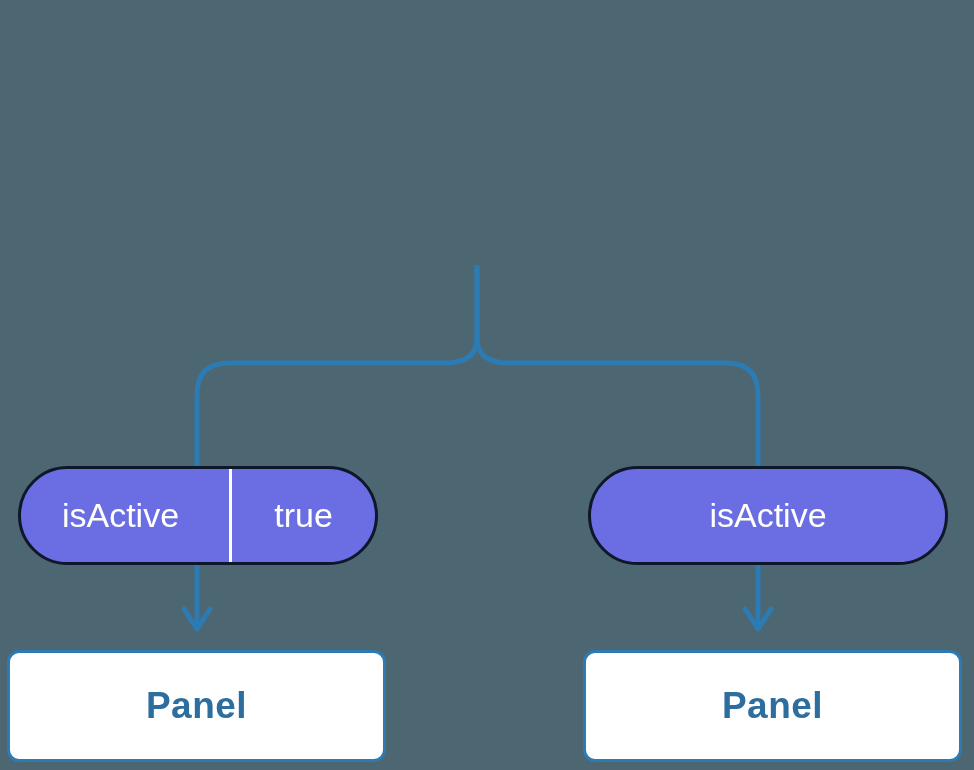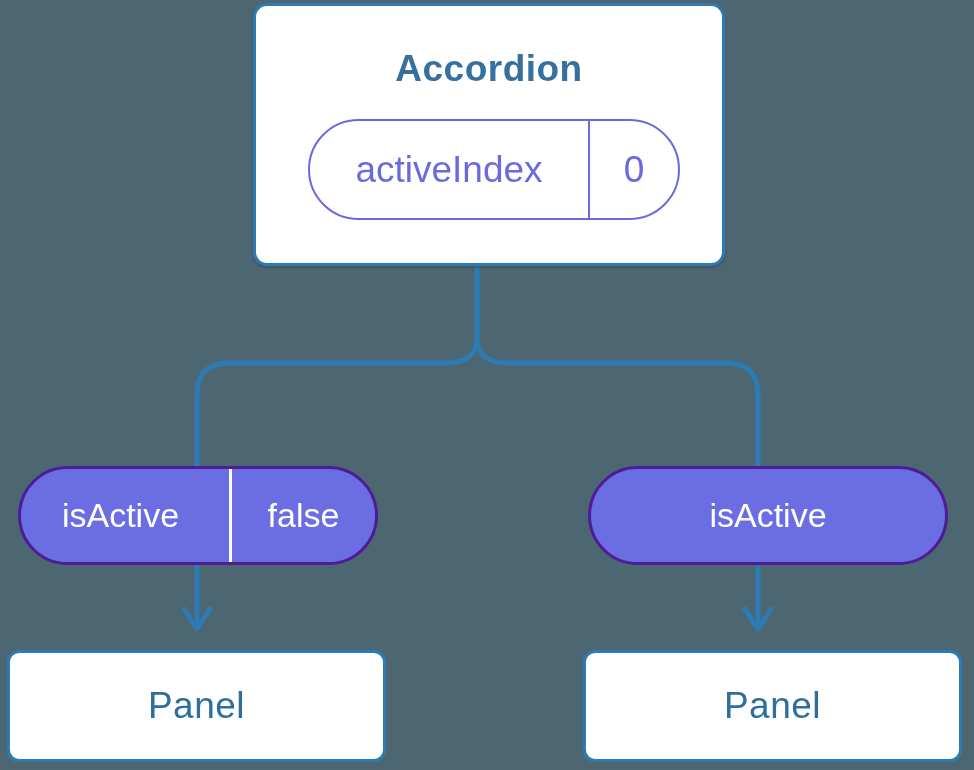--- a/index.html
+++ b/index.html
@@ -79,21 +79,21 @@
     display: flex; align-items: center; justify-content: center;
     font-size: 37px;
     color: var(--state-purple);
   }
 
   
   .prop-pill {
     top: 466px;
     width: 360px; height: 99px;
     background: var(--prop-fill-purple);
-    border: 3px solid #4c1d95;
+    border: 3px solid #0f172a;
     border-radius: 50px;
     display: flex;
     align-items: stretch;
     color: var(--prop-text);
     overflow: hidden;
     gap: 9px;
   }
   .prop-pill.left  { left: 18px; }
   .prop-pill.right { left: 588px; }
   .prop-pill .pill-label {
@@ -112,50 +112,43 @@
 
   
   .panel {
     top: 650px;
     width: 379px; height: 112px;
     background: var(--node-bg);
     border: 3px solid var(--node-border-blue);
     border-radius: 12px;
     display: flex; align-items: center; justify-content: center;
     font-size: 37px;
-    font-weight: 400;
+    font-weight: 700;
     color: var(--panel-text);
     letter-spacing: 0.5px;
   }
   .panel.left  { left: 7px; }
   .panel.right { left: 583px; }
 </style>
 </head>
 <body>
 
 <div class="canvas">
 
   <svg class="connector-svg" width="974" height="770" viewBox="0 0 974 770">
     <path d="M 477 265 V 338 Q 477 363 445 363 H 229 Q 197 363 197 395 V 628"></path>
     <path d="M 477 265 V 338 Q 477 363 509 363 H 726 Q 758 363 758 395 V 628"></path>
     <path d="M 184 609 L 197 629 L 210 609" stroke-linecap="round" stroke-linejoin="round"></path>
     <path d="M 745 609 L 758 629 L 771 609" stroke-linecap="round" stroke-linejoin="round"></path>
   </svg>
 
-  <div class="node root-card">
-    <div class="root-title">Accordion</div>
-    <div class="state-pill">
-      <div class="pill-label">activeIndex</div>
-      <div class="pill-value">0</div>
-    </div>
-  </div>
 
   <div class="node prop-pill left">
     <div class="pill-label">isActive</div>
-    <div class="pill-value">false</div>
+    <div class="pill-value">true</div>
   </div>
 
   <div class="node prop-pill right">
     <div class="pill-label">isActive</div>
   </div>
 
   <div class="node panel left">
     <span>Panel</span>
   </div>
 

